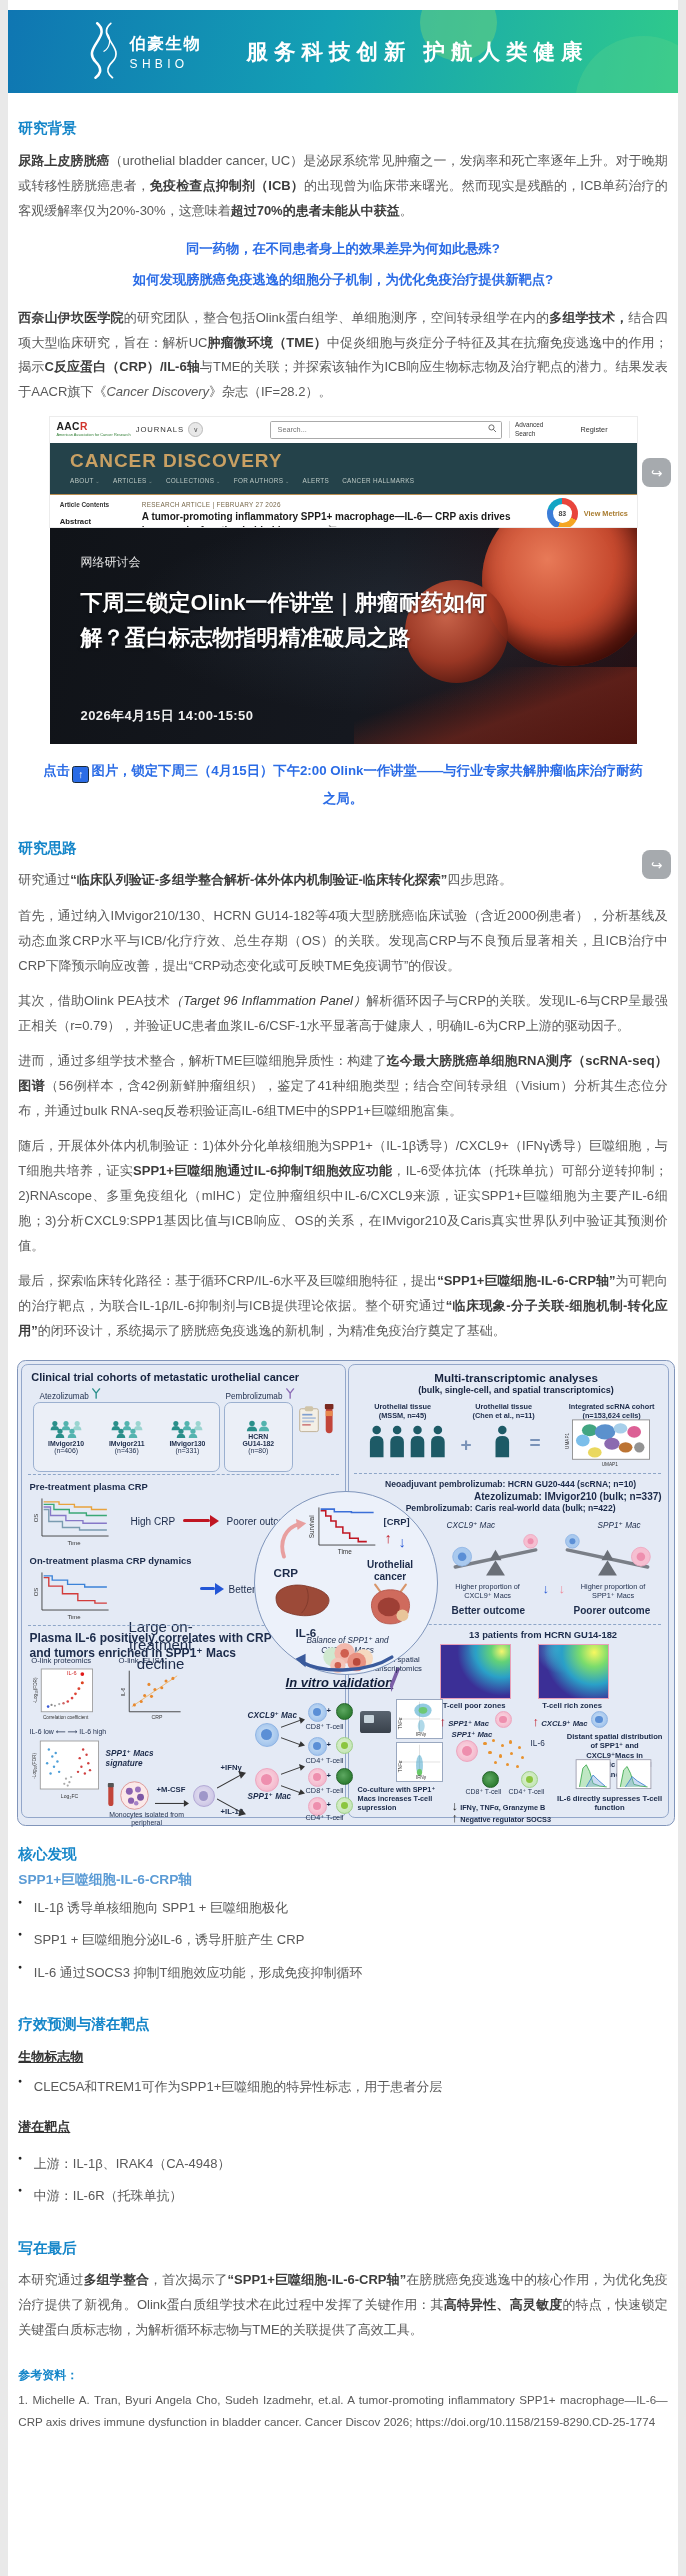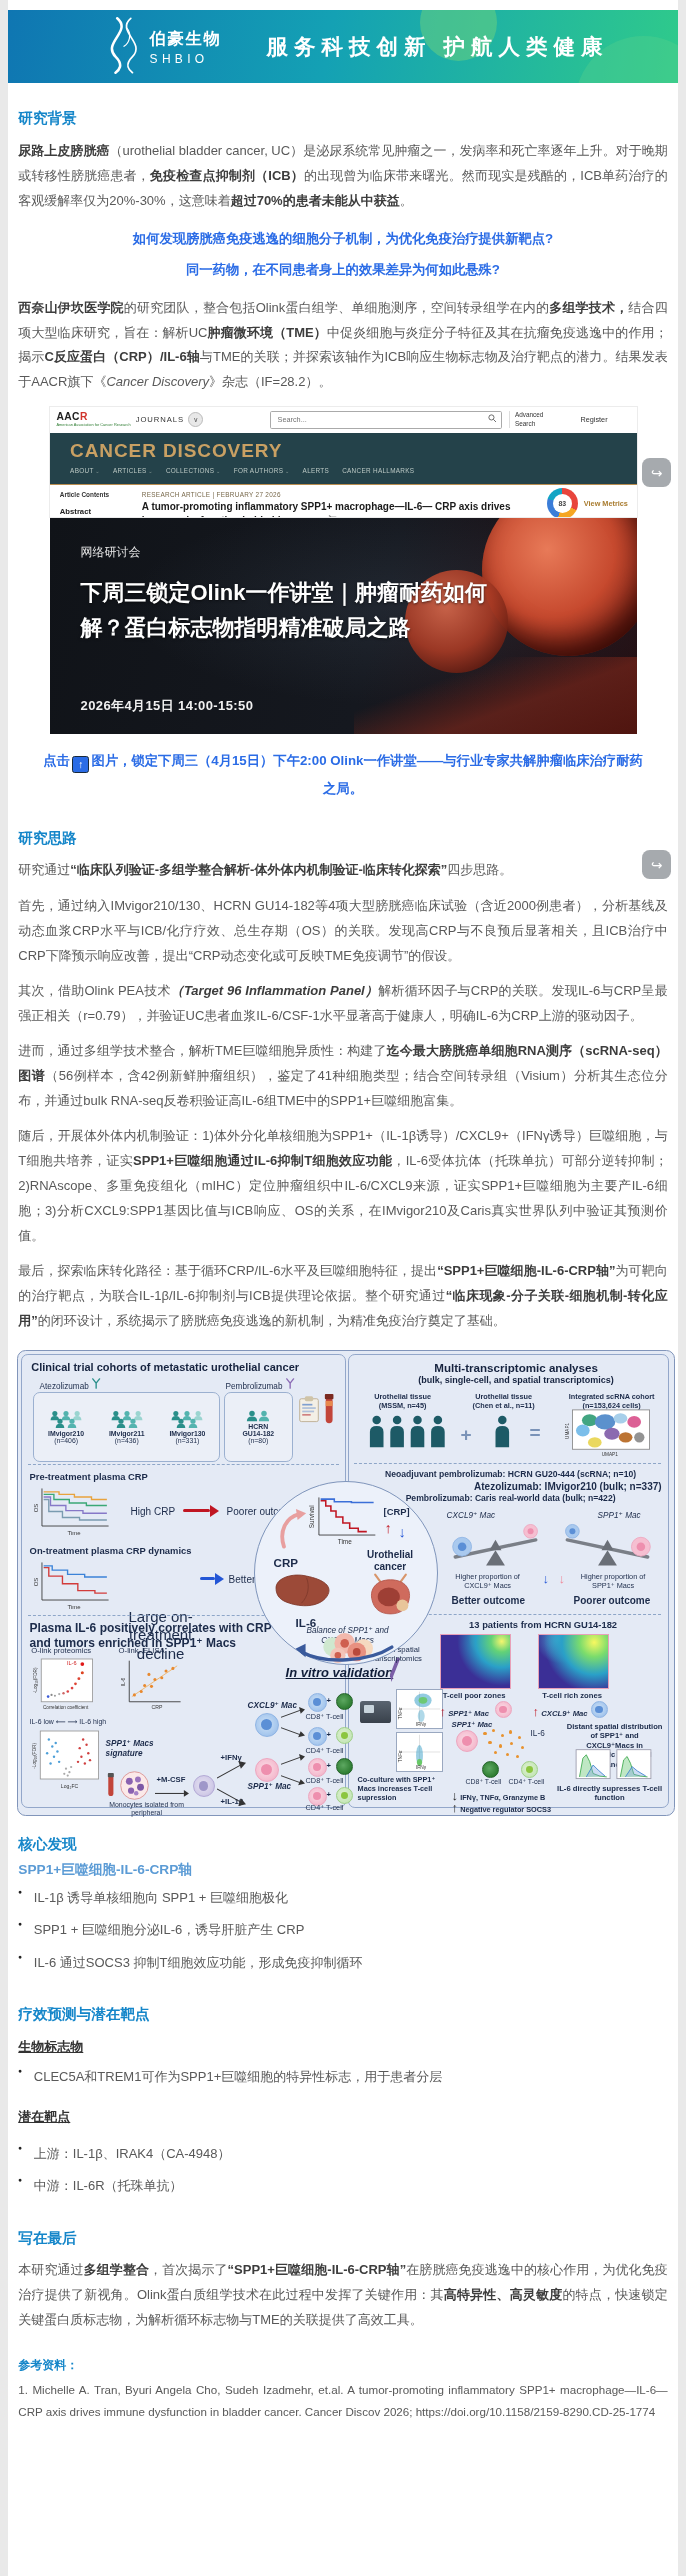--- a/index.html
+++ b/index.html
@@ -1,32 +1,32 @@
 <!DOCTYPE html>
 <html style="font-size:13.7px"><head>
 <meta charset="utf-8">
 <style>
   html,body{margin:0;padding:0;background:#e9e9e9;font-family:"Liberation Sans","DejaVu Sans",sans-serif;}
   .sheet{width:670px;margin:0 auto;background:#fff;position:relative;min-height:2566px;overflow:hidden;padding-top:10.3px;}
   
-  .banner{height:73px;background:linear-gradient(100deg,#0f76b2 0%,#14a1b4 48%,#2fca8b 100%);display:flex;align-items:center;position:relative;overflow:hidden;padding-left:20px;}
+  .banner{height:83px;background:linear-gradient(100deg,#0f76b2 0%,#14a1b4 48%,#2fca8b 100%);display:flex;align-items:center;position:relative;overflow:hidden;}
   .banner .blob1{position:absolute;width:77px;height:77px;border-radius:50%;background:rgba(120,215,120,.45);left:412px;top:-26px;}
   .banner .blob2{position:absolute;width:137px;height:137px;border-radius:50%;background:rgba(90,210,140,.35);right:-34px;top:26px;}
   .logo-wrap{display:flex;align-items:center;margin-left:79px;z-index:2;}
   .logo-text{margin-left:8.6px;color:#fff;}
   .logo-cn{font-size:16.3px;font-weight:700;letter-spacing:1.7px;}
   .logo-en{font-size:12px;letter-spacing:4.3px;margin-top:1.7px;}
   .slogan{color:#fff;font-size:21.5px;font-weight:700;letter-spacing:6px;margin-left:45px;z-index:2;}
   
   .content{padding:0 8.6px;}
   h2.sec{color:#1586c9;font-size:14.6px;font-weight:700;margin:26px 1.7px 6.9px;}
   .para{font-size:13px;line-height:1.92;color:#595959;text-align:justify;margin:10.3px 1.7px;}
   .para .b{font-weight:700;color:#3d3d3d;}
   .para .i{font-style:italic;}
-  .para .bi{font-weight:700;font-style:italic;color:#3d3d3d;}
+  .para .bi{font-weight:400;font-style:italic;color:#3d3d3d;}
   .q{color:#2b6ce6;font-weight:700;text-align:center;font-size:13.3px;line-height:2.25;margin:1.7px 0;}
   .cta{color:#2b6ce6;font-weight:700;text-align:center;font-size:13.3px;line-height:2.1;margin:13.7px 20.6px 5.2px;}
   .cta .up-ico{display:inline-flex;align-items:center;justify-content:center;width:14.6px;height:14.6px;background:#2b6ce6;border:1.3px solid #1a2a3a;border-radius:2.6px;color:#fff;font-size:10.3px;font-weight:700;vertical-align:-2.6px;margin:0 2.6px;}
   
   .jshot{width:587px;margin:10.3px auto 0;border:0.9px solid #ececec;}
   .jtop{height:26px;display:flex;align-items:center;background:#fff;padding:0 6.9px;font-size:7.7px;color:#333;}
   .aacr{display:flex;flex-direction:column;line-height:1;}
   .aacr .big{font-weight:800;font-size:10.3px;letter-spacing:0.4px;color:#222;}
   .aacr .big .red{color:#d0342c;}
   .aacr .tiny{font-size:3.9px;color:#2e7d32;margin-top:0.9px;}
@@ -142,22 +142,22 @@
       <span>↪</span>
     </div>
   <div class="float-btn" style="top:850px;">
       <span>↪</span>
     </div>
 
   <div class="content">
 
     <h2 class="sec">研究背景</h2>
     <p class="para"><span class="b">尿路上皮膀胱癌</span><span>（urothelial bladder cancer, UC）是泌尿系统常见肿瘤之一，发病率和死亡率逐年上升。对于晚期或转移性膀胱癌患者，</span><span class="b">免疫检查点抑制剂（ICB）</span><span>的出现曾为临床带来曙光。然而现实是残酷的，ICB单药治疗的客观缓解率仅为20%-30%，这意味着</span><span class="b">超过70%的患者未能从中获益</span><span>。</span></p>
+    <div class="q">同一药物，在不同患者身上的效果差异为何如此悬殊?</div>
     <div class="q">如何发现膀胱癌免疫逃逸的细胞分子机制，为优化免疫治疗提供新靶点?</div>
-    <div class="q">同一药物，在不同患者身上的效果差异为何如此悬殊?</div>
     <p class="para"><span class="b">西奈山伊坎医学院</span><span>的研究团队，整合包括Olink蛋白组学、单细胞测序，空间转录组学在内的</span><span class="b">多组学技术，</span><span>结合四项大型临床研究，旨在：解析UC</span><span class="b">肿瘤微环境（TME）</span><span>中促炎细胞与炎症分子特征及其在抗瘤免疫逃逸中的作用；揭示</span><span class="b">C反应蛋白（CRP）/IL-6轴</span><span>与TME的关联；并探索该轴作为ICB响应生物标志物及治疗靶点的潜力。结果发表于AACR旗下《</span><span class="i">Cancer Discovery</span><span>》杂志（IF=28.2）。</span></p>
 
     <div class="jshot">
       <div class="jtop">
         <div class="aacr">
           <span class="big"><span>AAC</span><span class="red">R</span></span>
           <span class="tiny">American Association for Cancer Research</span>
         </div>
         <span class="journals">JOURNALS</span>
         <span class="chev-circle">

